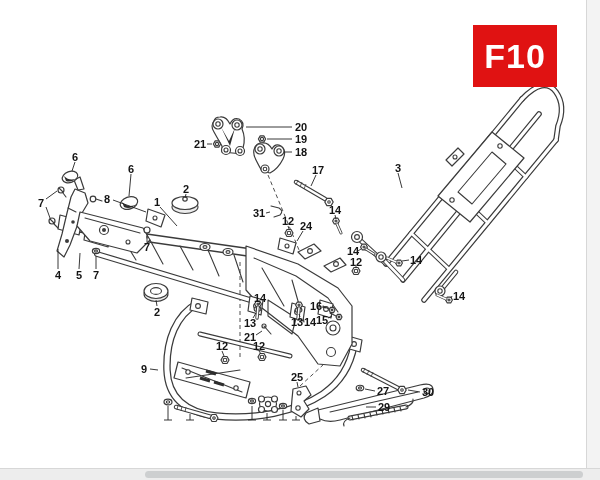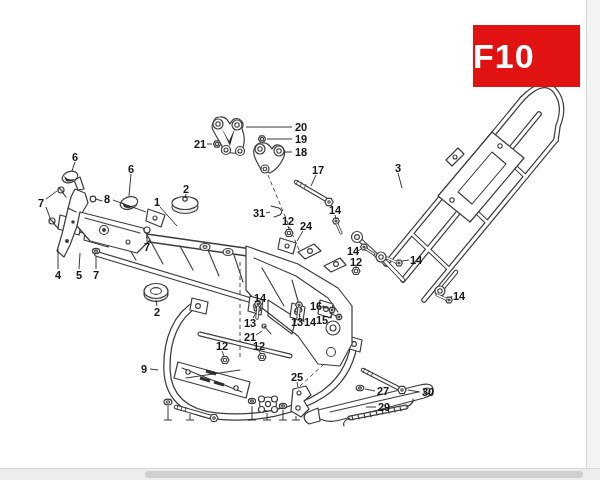--- a/index.html
+++ b/index.html
@@ -1,21 +1,21 @@
 <!DOCTYPE html>
 <html style="--ink: #3b3b3b;"><head>
 <meta charset="utf-8">
 <style>
   html,body{margin:0;padding:0;background:#ffffff;}
   #screen{position:relative;width:600px;height:480px;background:#ffffff;overflow:hidden;
           font-family:"Liberation Sans",sans-serif;}
   #diagram-svg{position:absolute;left:0;top:0;}
   
-  .badge{position:absolute;left:473px;top:25px;width:107px;height:62px;
-         display:flex;align-items:center;justify-content:flex-start;
+  .badge{position:absolute;left:473px;top:25px;width:84px;height:62px;
+         display:flex;align-items:center;justify-content:center;
          font:700 34px "Liberation Sans",sans-serif;letter-spacing:1px;}
   
   .vstrip{position:absolute;right:0;top:0;width:13px;height:480px;background:#f3f3f3;border-left:1px solid #d7d7d7;}
   .hbar{position:absolute;left:0;bottom:0;width:600px;height:11px;background:#ededed;border-top:1px solid #d7d7d7;}
   .hthumb{position:absolute;left:145px;bottom:2px;width:438px;height:7px;border-radius:3.5px;background:#cdcfd0;}
   
   .ln{stroke:var(--ink,#3b3b3b);stroke-width:1.1;fill:none;stroke-linejoin:round;stroke-linecap:round;}
   .fw{stroke:var(--ink,#3b3b3b);stroke-width:1.2;fill:#ffffff;stroke-linejoin:round;}
   .fg{stroke:var(--ink,#3b3b3b);stroke-width:1.1;fill:#ececec;}
   .to{stroke:var(--ink,#3b3b3b);fill:none;stroke-linecap:round;stroke-linejoin:round;}

